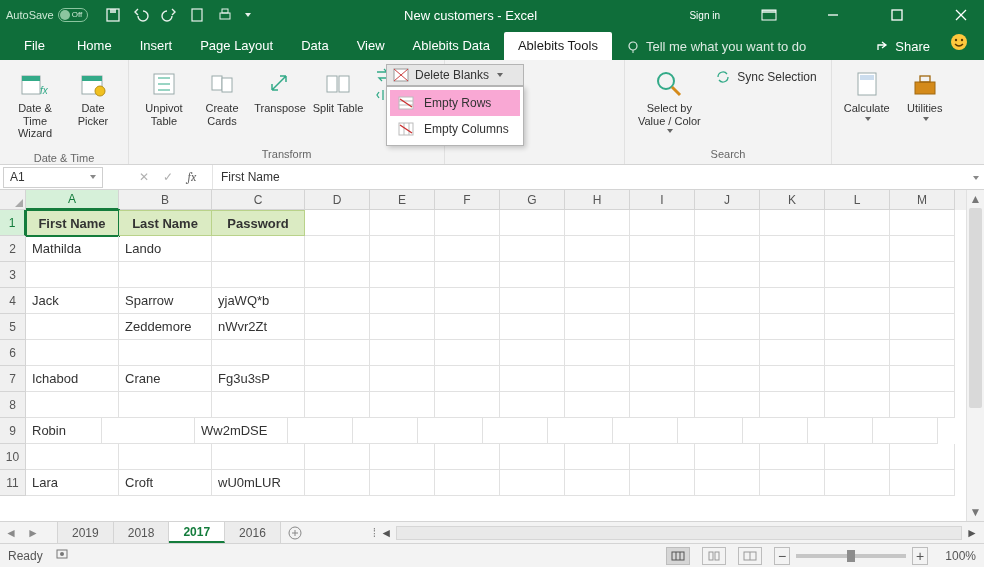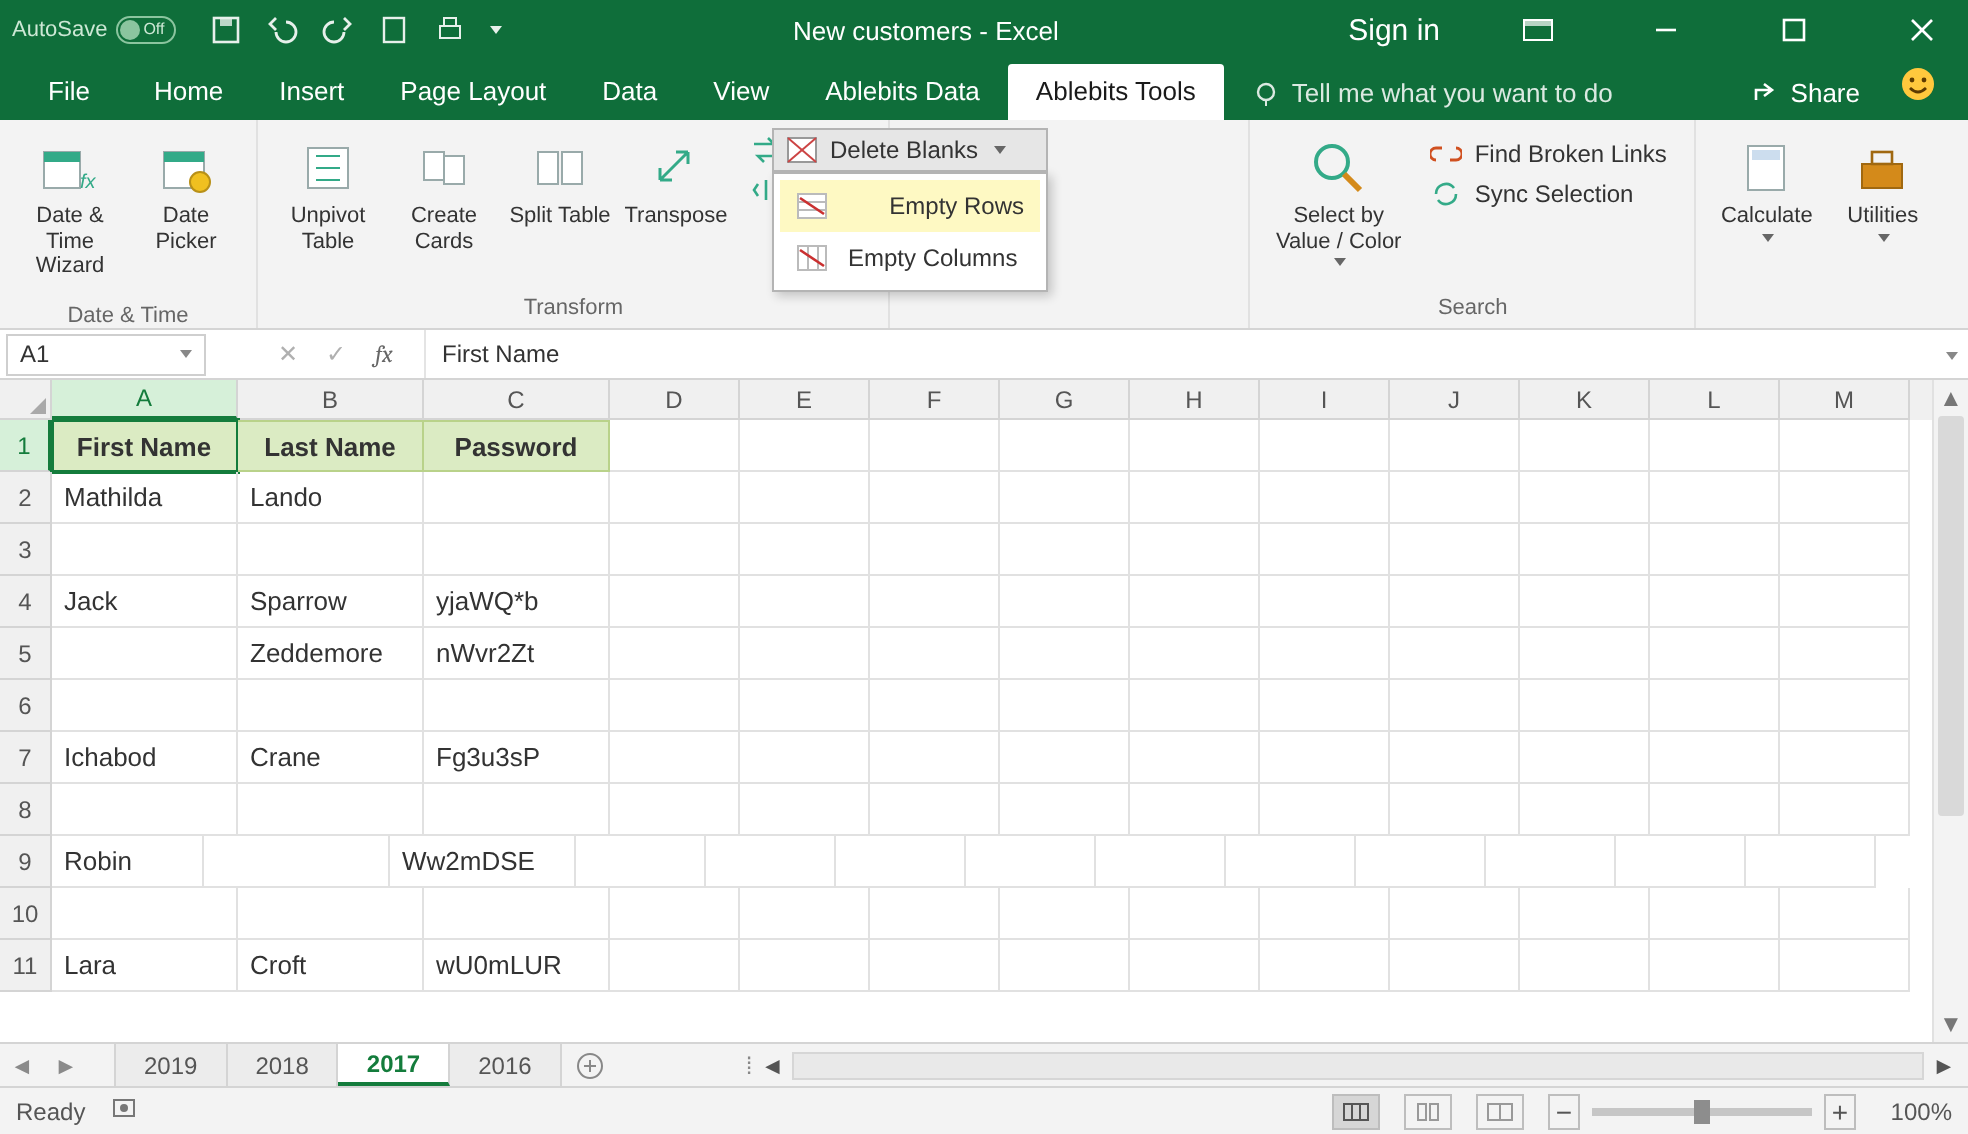--- a/index.html
+++ b/index.html
@@ -7,21 +7,21 @@
 
 .titlebar { height: 30px; background: #0f6e3a; display: flex; align-items: center; color: #fff; }
 .titlebar .qa { display: flex; align-items: center; gap: 2px; padding: 0 6px; }
 .titlebar .qa .btn { width: 26px; height: 26px; display: flex; align-items: center; justify-content: center; opacity: .9; }
 .autosave { display:flex; align-items:center; gap:4px; margin:0 6px; font-size:11px; color:#cde8d5; }
 .autosave .toggle { width:30px; height:14px; border:1px solid #8bc59f; border-radius:8px; position:relative; }
 .autosave .toggle:before { content:""; position:absolute; width:10px; height:10px; border-radius:50%; background:#8bc59f; left:1px; top:1px; }
 .autosave .toggle:after{ content:"Off"; position:absolute; left:13px; font-size:8px; top:1px; color:#cde8d5;}
 .titlebar .title { flex:1; text-align:center; font-size:13px; }
 .titlebar .right { display:flex; align-items:center; gap:18px; padding-right:0;}
-.titlebar .signin { font-size:15px; padding:0 8px; }
+.titlebar .signin { font-size:10px; padding:0 8px; }
 .winbtn { width:46px; height:30px; display:flex; align-items:center; justify-content:center; }
 .winbtn svg, .titlebar svg { display:block; }
 
 .tabs { height:30px; background:#0f6e3a; display:flex; align-items:flex-end; color:#fff; font-size:13px; padding:0 6px; gap:0; }
 .tabs .tab { padding:6px 14px 7px; cursor:pointer; }
 .tabs .tab.file { padding-left:18px; padding-right:18px; }
 .tabs .tab.active { background:#fff; color:#1a1a1a; border-radius:2px 2px 0 0; }
 .tabs .spacer { flex:1; }
 .tabs .tell { display:flex; align-items:center; gap:6px; opacity:.85; padding:6px 14px;}
 .tabs .share { display:flex; align-items:center; gap:6px; padding:6px 10px;}
@@ -32,21 +32,21 @@
 .group .items { display:flex; align-items:flex-start; gap:4px; flex:1; }
 .group .label { font-size:11px; color:#666; padding:2px 0;margin-top:10px; }
 .bigbtn { display:flex; flex-direction:column; align-items:center; justify-content:flex-start; width:54px; padding-top:4px; gap:2px; text-align:center; font-size:11px; line-height:1.15; }
 .bigbtn .icon { width:32px; height:32px; display:flex; align-items:center; justify-content:center; }
 .smallrow { display:flex; flex-direction:column; gap:2px; padding-top:2px;}
 .smallbtn { display:flex; align-items:center; gap:6px; padding:2px 6px; font-size:12px; }
 
 .dropdown-menu { position:absolute; top:26px; left:386px; width:138px; background:#fff; border:1px solid #b4b4b4; box-shadow:2px 2px 5px rgba(0,0,0,.2); padding:3px; z-index:50; }
 .dropdown-btn { position:absolute; top:4px; left:386px; width:138px; height:22px; background:#e6e6e6; border:1px solid #b4b4b4; display:flex; align-items:center; gap:6px; padding:0 6px; font-size:12px; z-index:51;}
 .dropdown-menu .mitem { display:flex; align-items:center; gap:10px; padding:5px 8px; font-size:12px; }
-.dropdown-menu .mitem.hover { background:#fef9c3;justify-content:space-between; }
+.dropdown-menu .mitem.hover { background:#f9a8d4; }
 .dropdown-menu .mi-icon { width:16px; height:16px; display:flex; align-items:center; justify-content:center; }
 
 .ribbon-hidden-col { display:flex; flex-direction:column; gap:2px; padding-top:4px; font-size:12px;}
 
 .formulabar { height:25px; background:#fff; border-bottom:1px solid #d4d4d4; display:flex; align-items:center; font-size:12px; }
 .namebox { width:100px; height:21px; border:1px solid #cfcfcf; margin:0 3px 0 3px; display:flex; align-items:center; padding:0 6px; justify-content:space-between; }
 .fb-btns { display:flex; align-items:center; gap:0; padding:0 4px; color:#b0b0b0;}
 .fb-btns span { width:24px; text-align:center; }
 .fx { font-style:italic; font-family:"Cambria", serif; color:#666; }
 .fb-input { flex:1; padding:0 8px; border-left:1px solid #e4e4e4; margin-left:4px; height:100%; display:flex; align-items:center; }
@@ -234,33 +234,33 @@
             <svg width="28" height="28">
               <rect x="4" y="6" width="10" height="14" fill="#fff" stroke="#9aa"></rect>
               <rect x="14" y="8" width="10" height="14" fill="#fff" stroke="#9aa"></rect>
             </svg>
           </div>
           <span>Create Cards</span>
         </div>
       <div class="bigbtn">
           <div class="icon">
             <svg width="28" height="28">
+              <path d="M6 20 L20 6 M6 20h6M6 20v-6M20 6h-6M20 6v6" fill="none" stroke="#3a8" stroke-width="1.5"></path>
+            </svg>
+          </div>
+          <span>Transpose</span>
+        </div>
+      <div class="bigbtn">
+          <div class="icon">
+            <svg width="28" height="28">
               <rect x="3" y="6" width="10" height="16" fill="#fff" stroke="#9aa"></rect>
               <rect x="15" y="6" width="10" height="16" fill="#fff" stroke="#9aa"></rect>
             </svg>
           </div>
           <span>Split Table</span>
-        </div>
-      <div class="bigbtn">
-          <div class="icon">
-            <svg width="28" height="28">
-              <path d="M6 20 L20 6 M6 20h6M6 20v-6M20 6h-6M20 6v6" fill="none" stroke="#3a8" stroke-width="1.5"></path>
-            </svg>
-          </div>
-          <span>Transpose</span>
         </div>
       <div class="smallrow">
         <div class="smallbtn">
             <svg width="16" height="14">
               <path d="M2 4h10l-3-3M14 10H4l3 3" fill="none" stroke="#3a8" stroke-width="1.3"></path>
             </svg>
             <span>Swap</span>
           </div>
         <div class="smallbtn">
             <svg width="16" height="14">
@@ -284,26 +284,20 @@
         <div class="icon">
             <svg width="30" height="30">
               <circle cx="12" cy="12" r="8" fill="none" stroke="#3a8" stroke-width="2"></circle>
               <line x1="18" y1="18" x2="26" y2="26" stroke="#d48a1a" stroke-width="3"></line>
             </svg>
           </div>
         <span>Select by Value / Color</span>
           <span class="caret" style="color:#666;"></span>
       </div>
       <div class="ribbon-hidden-col">
-        <div class="smallbtn">
-            <svg width="16" height="14">
-              <path d="M3 10a3 3 0 0 1 0-6h3M13 4a3 3 0 0 1 0 6h-3" fill="none" stroke="#d05020" stroke-width="1.4"></path>
-            </svg>
-            <span>Find Broken Links</span>
-          </div>
         <div class="smallbtn">
             <svg width="16" height="14">
               <path d="M3 7a5 5 0 0 1 9-3M13 7a5 5 0 0 1-9 3" fill="none" stroke="#3a8" stroke-width="1.3"></path>
             </svg>
             <span>Sync Selection</span>
           </div>
       </div>
     </div>
     <div class="label">Search</div>
   </div>

